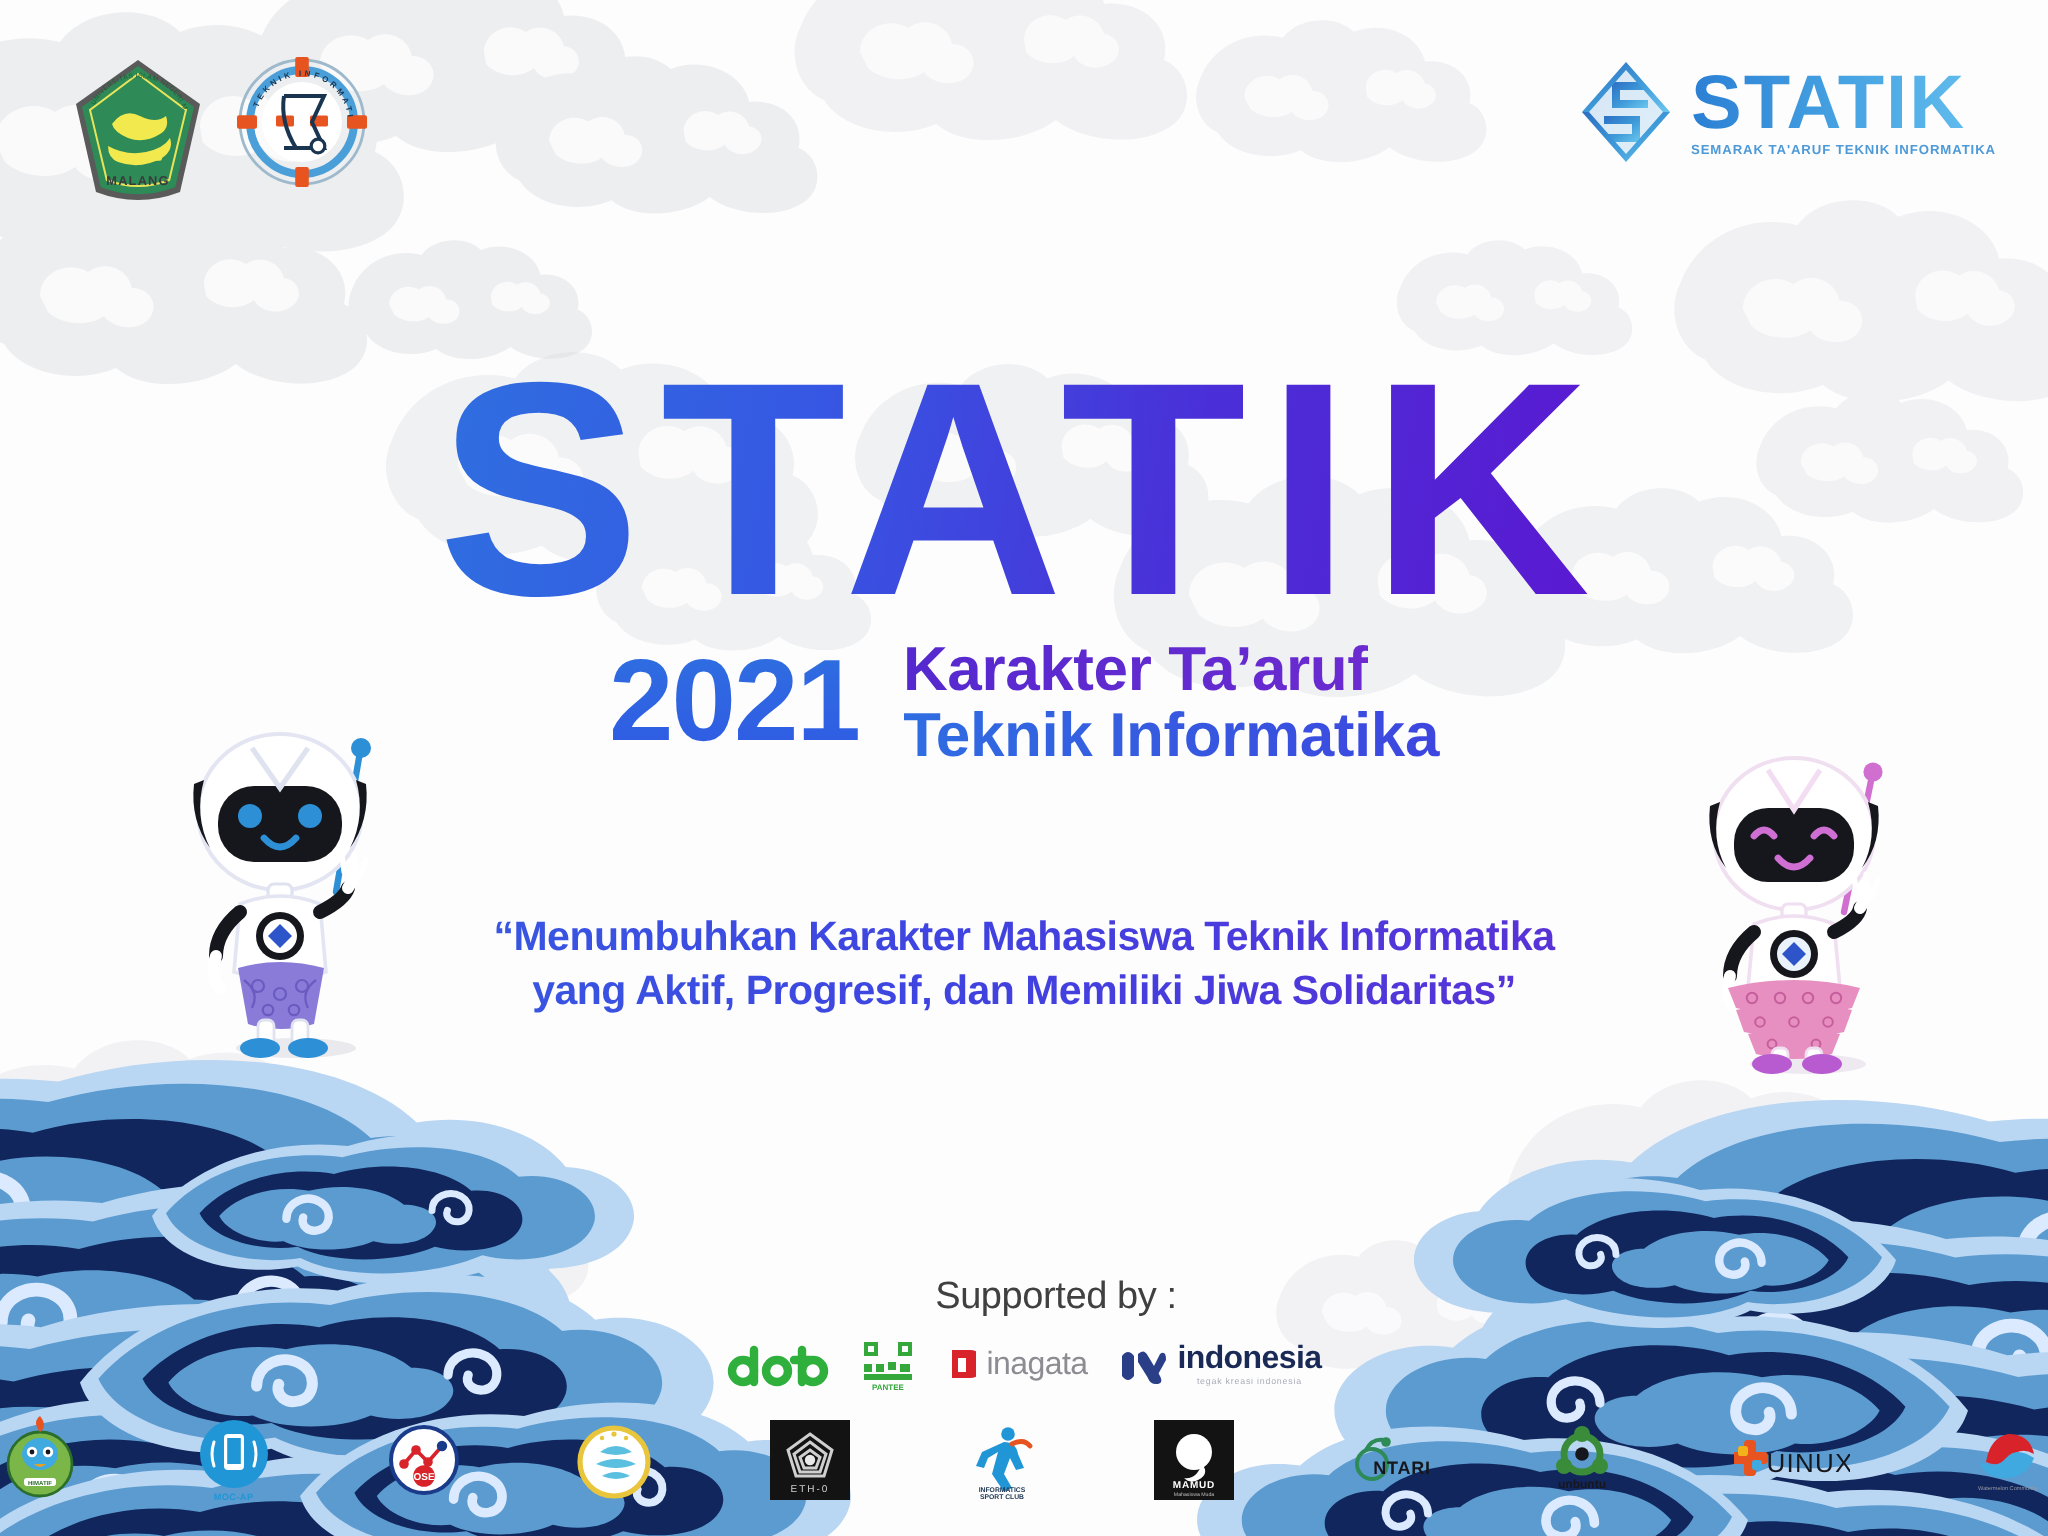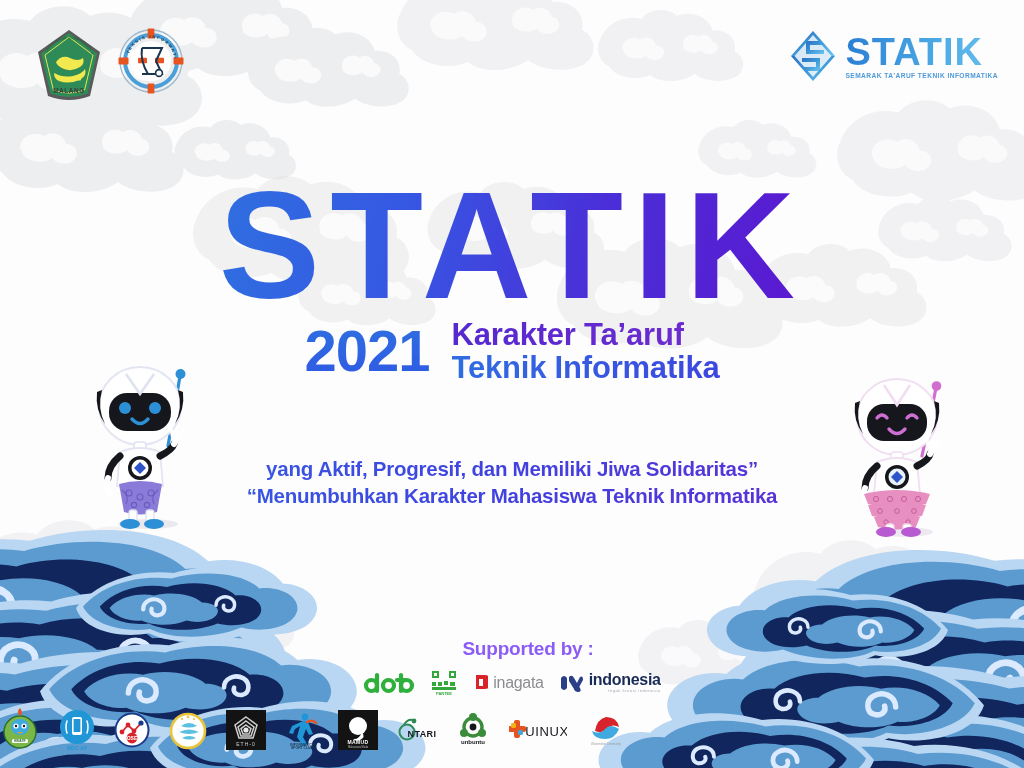--- a/index.html
+++ b/index.html
@@ -103,40 +103,40 @@
   
   .mascot-left  { position:absolute; left:92px;  top:360px; z-index:5; }
   .mascot-right { position:absolute; right:66px; top:372px; z-index:5; }
 
   
   .supported {
     position:absolute; left:0; right:0; top:638px;
     z-index:6; text-align:center;
   }
   .supported-label {
-    font-size:19px; font-weight:bold; color:#8b5cf6;
+    font-size:19px; font-weight:normal; color:#404040;
     letter-spacing:-0.2px;
     margin-left:32px;
   }
   .sponsor-row {
     display:flex; align-items:center; justify-content:center;
-    gap:16px; margin-top:10px;text-align:right;
+    gap:16px; margin-top:10px;
   }
   .sponsor { display:flex; align-items:center; gap:5px; }
   .sponsor-name { font-size:16px; letter-spacing:-0.3px; }
   .sponsor-name.gray  { color:#8c8c92; font-weight:normal; }
   .sponsor-name.navy  { color:#1a2a56; font-weight:bold; }
   .sponsor-sub { font-size:4.4px; color:#a9adb8; letter-spacing:0.4px; display:block; margin-top:1px;}
   .sponsor-textblock{ display:flex; flex-direction:column; line-height:1;}
 
   
   .community-row {
     position:absolute; left:0; right:0; top:708px;
     z-index:6;
-    display:flex; align-items:center; justify-content:flex-start;
+    display:flex; align-items:center; justify-content:space-between;
     gap:19px;
   }
   .comm { display:flex; flex-direction:column; align-items:center; }
   .comm-cap {
     font-size:4.6px; font-weight:bold; letter-spacing:0.2px;
     margin-top:1px; text-align:center; white-space:nowrap;
   }
 </style>
 </head>
 <body>
@@ -336,22 +336,22 @@
     <div class="subtitle-row">
       <span class="year">2021</span>
       <span class="subtitle-lines">
         <span class="sub-line-1">Karakter Ta’aruf</span><br>
         <span class="sub-line-2">Teknik Informatika</span>
       </span>
     </div>
   </div>
 
   <div class="tagline">
+    <div>“Menumbuhkan Karakter Mahasiswa Teknik Informatika</div>
     <div>yang Aktif, Progresif, dan Memiliki Jiwa Solidaritas”</div>
-    <div>“Menumbuhkan Karakter Mahasiswa Teknik Informatika</div>
   </div>
 
   <svg class="mascot-left" width="108" height="172" viewBox="0 0 108 172" xmlns="http://www.w3.org/2000/svg">
     <ellipse cx="56" cy="164" rx="30" ry="5" fill="#e9e9ee"></ellipse>
 
     <line x1="76" y1="86" x2="88" y2="16" stroke="#2d8fd6" stroke-width="3.2" stroke-linecap="round"></line>
     <circle cx="88.5" cy="14" r="5" fill="#2d8fd6"></circle>
 
     <ellipse cx="48" cy="46" rx="41" ry="39" fill="#ffffff" stroke="#e3e6f2" stroke-width="2"></ellipse>
     <path d="M10 30 q-5 18 3 34 q-10 -14 -8 -32 Z" fill="#16171c"></path>

